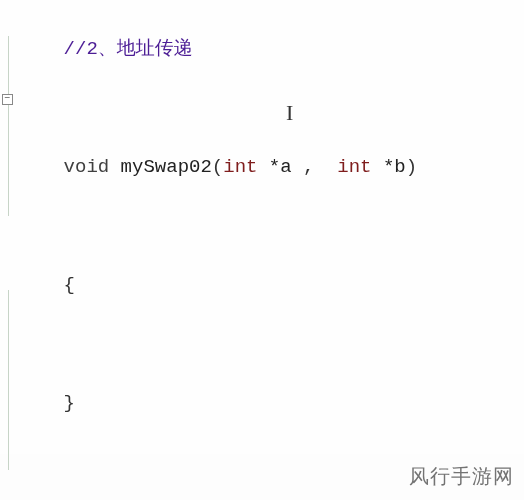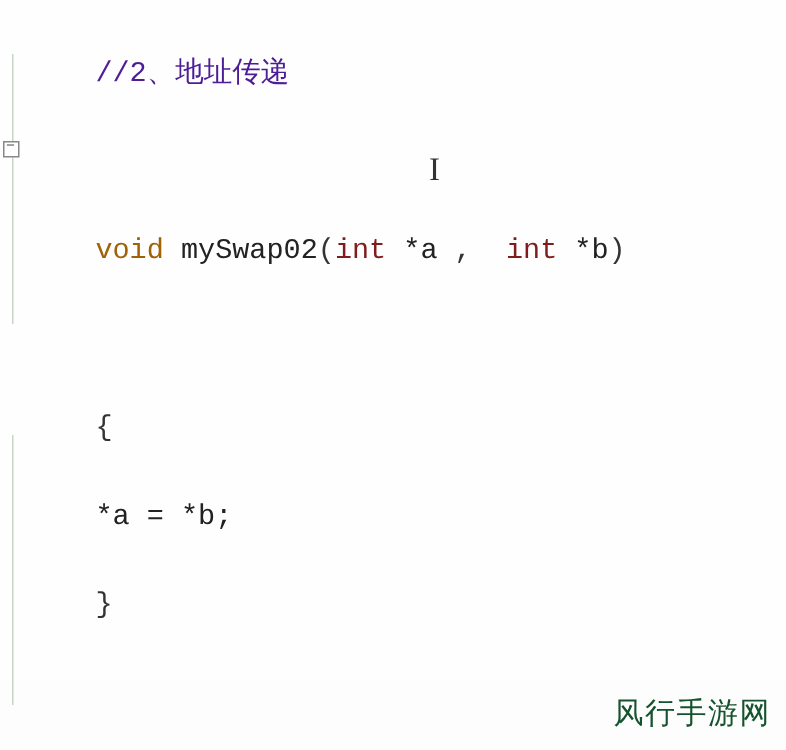--- a/index.html
+++ b/index.html
@@ -46,21 +46,21 @@
     background: #fff;
     color: #555;
   }
   .vbar {
     position: absolute;
     left: 8px;
     width: 1px;
     background: #c7d4c7;
   }
   .tok-comment { color: #4c1d95; }
-  .tok-keyword { color: #a16207; }
+  .tok-keyword { color: #404040; }
   .tok-ident   { color: #222; margin-top: 36px; }
   .tok-punct   { color: #333; }
   .tok-type    { color: #7f1d1d; }
   .caret {
     display: inline-block;
     width: 1px;
     height: 20px;
     background: #222;
     vertical-align: middle;
     position: relative;
@@ -72,21 +72,21 @@
     color: #333;
     font-size: 22px;
     pointer-events: none;
   }
   .watermark {
     position: absolute;
     right: 10px;
     bottom: 8px;
     font-family: "SimSun", "Microsoft YaHei", serif;
     font-size: 20px;
-    color: #14532d;
+    color: #737373;
     letter-spacing: 1px;
   }
 </style>
 </head>
 <body>
 
 <div class="editor">
 
   <div class="vbar" style="top:36px;height:180px;"></div>
   <div class="vbar" style="top:290px;height:180px;"></div>
@@ -99,21 +99,21 @@
     <span class="gutter"><span class="fold-icon">−</span></span>
     <span class="tok-keyword">void</span><span class="tok-ident"> mySwap02</span><span class="tok-punct">(</span><span class="tok-type">int </span><span class="tok-ident">*a </span><span class="tok-punct">, </span><span class="tok-type"> int </span><span class="tok-ident">*b</span><span class="tok-punct">)</span>
     <span class="ibeam" style="left:268px;top:2px;">I</span>
   </div>
 
   <div class="line">
     <span class="tok-punct">{</span>
   </div>
 
 
-  <div class="line"><span>    </span><span class="tok-ident">*a = *b;</span></div>
+  <div class="line"><span>    </span></div>
 
 
   <div class="line">
     <span class="tok-punct">}</span>
   </div>
 
 </div>
 
 <div class="watermark">风行手游网</div>
 

